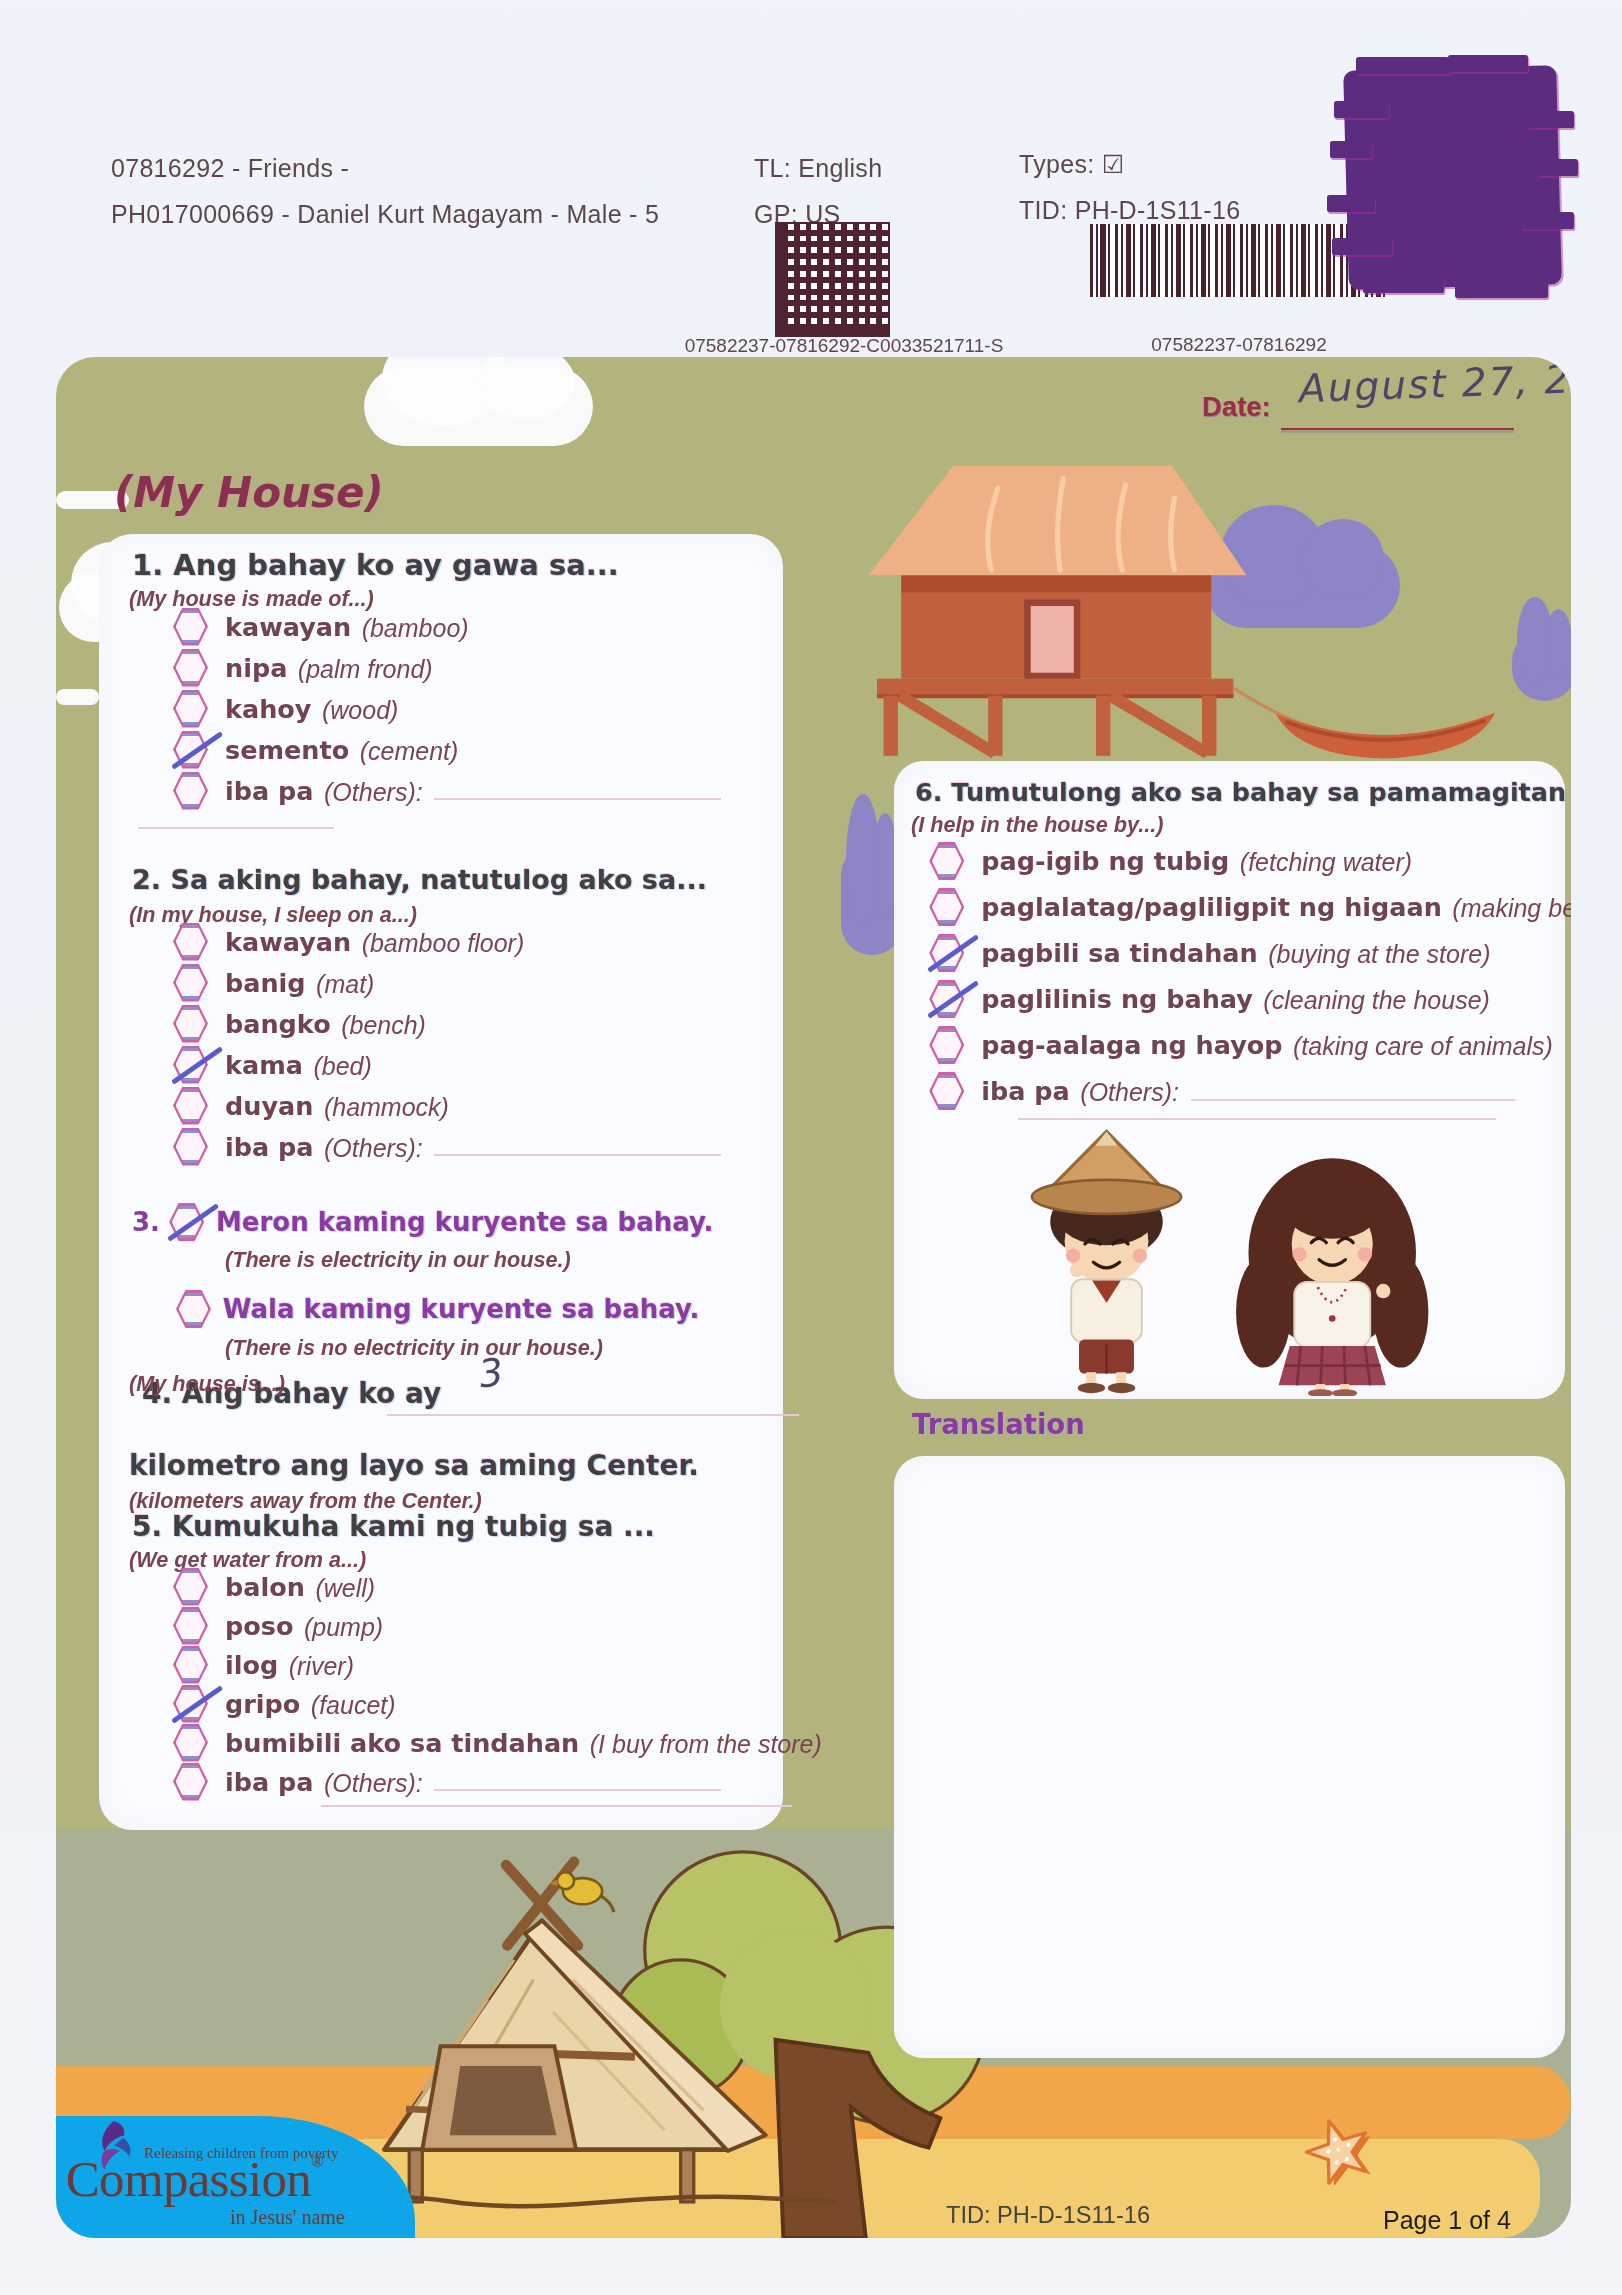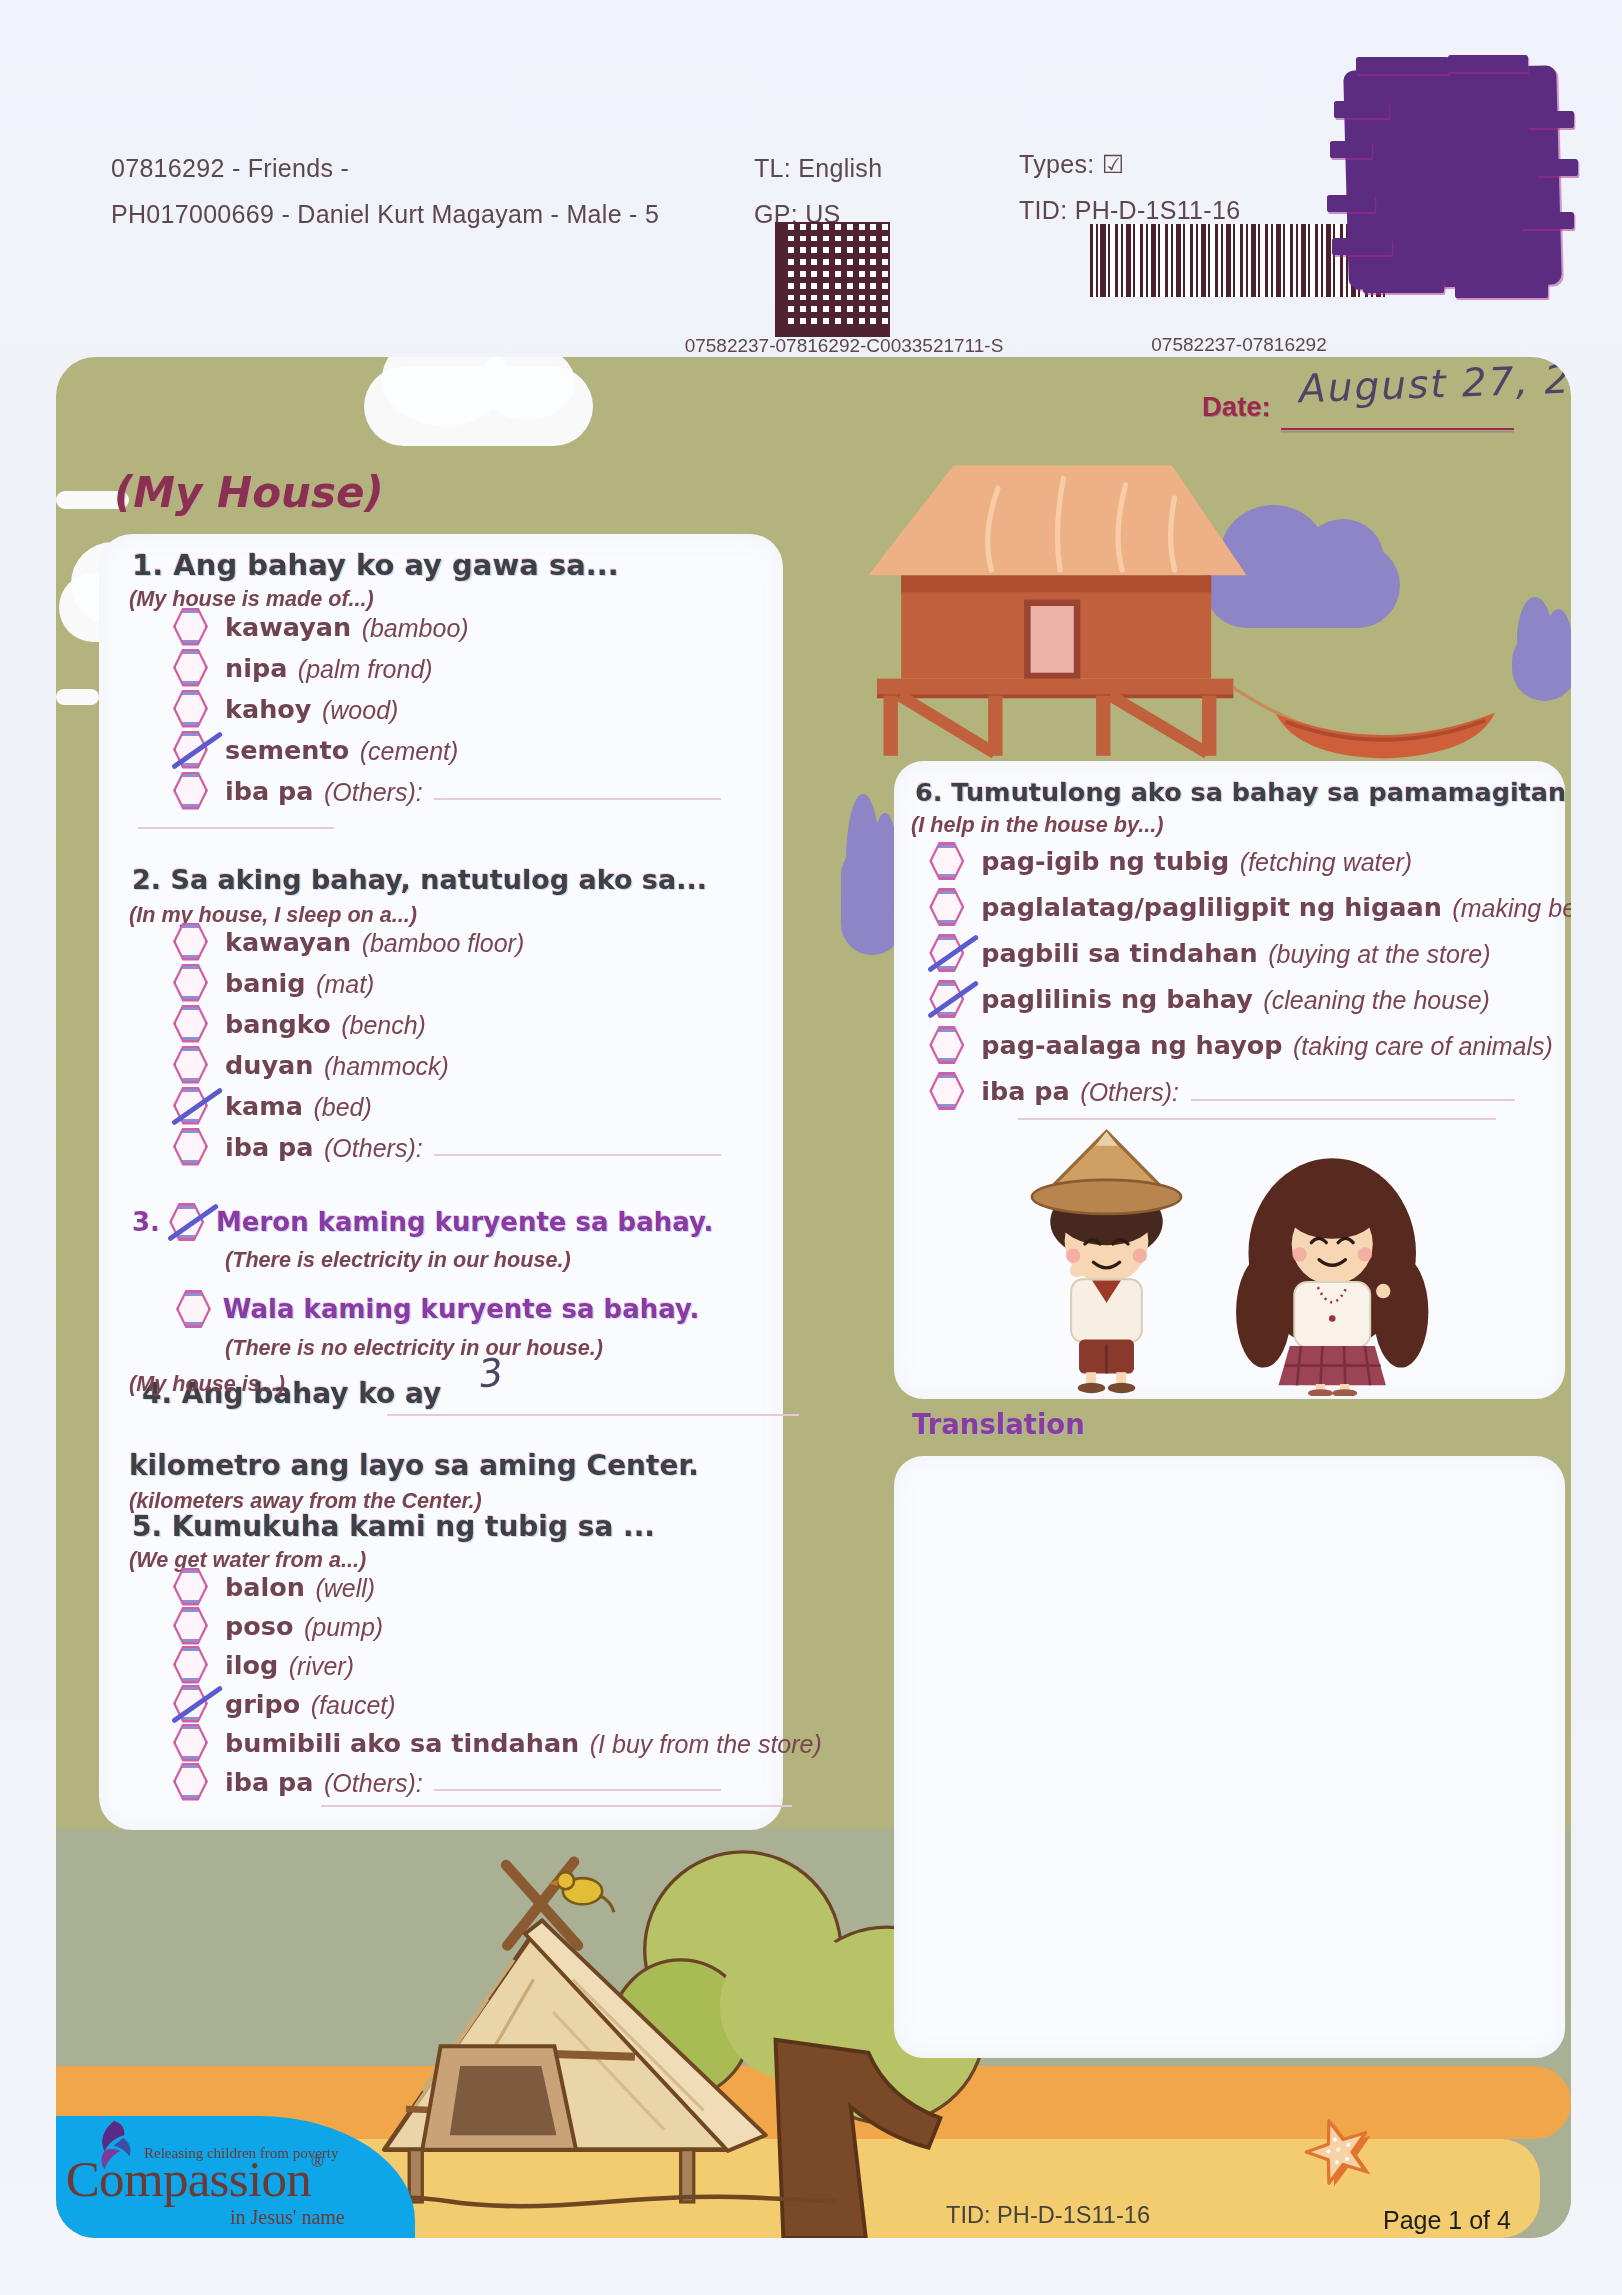--- a/index.html
+++ b/index.html
@@ -253,33 +253,33 @@
 
           </div>
 
           <div class="opt-row">
             <span class="hex"></span>
             <span class="opt-label">bangko</span>
             <span class="opt-en">(bench)</span>
 
           </div>
 
-          <div class="opt-row">
-            <span class="hex"></span>
-            <span class="opt-label">duyan</span>
-            <span class="opt-en">(hammock)</span>
-
-          </div>
-
           <div class="opt-row checked">
             <span class="hex">
               <span class="tick"></span>
             </span>
             <span class="opt-label">kama</span>
             <span class="opt-en">(bed)</span>
+
+          </div>
+
+          <div class="opt-row">
+            <span class="hex"></span>
+            <span class="opt-label">duyan</span>
+            <span class="opt-en">(hammock)</span>
 
           </div>
 
           <div class="opt-row has-line">
             <span class="hex"></span>
             <span class="opt-label">iba pa</span>
             <span class="opt-en">(Others):</span>
             <span class="opt-line"></span>
           </div>
         </div>

